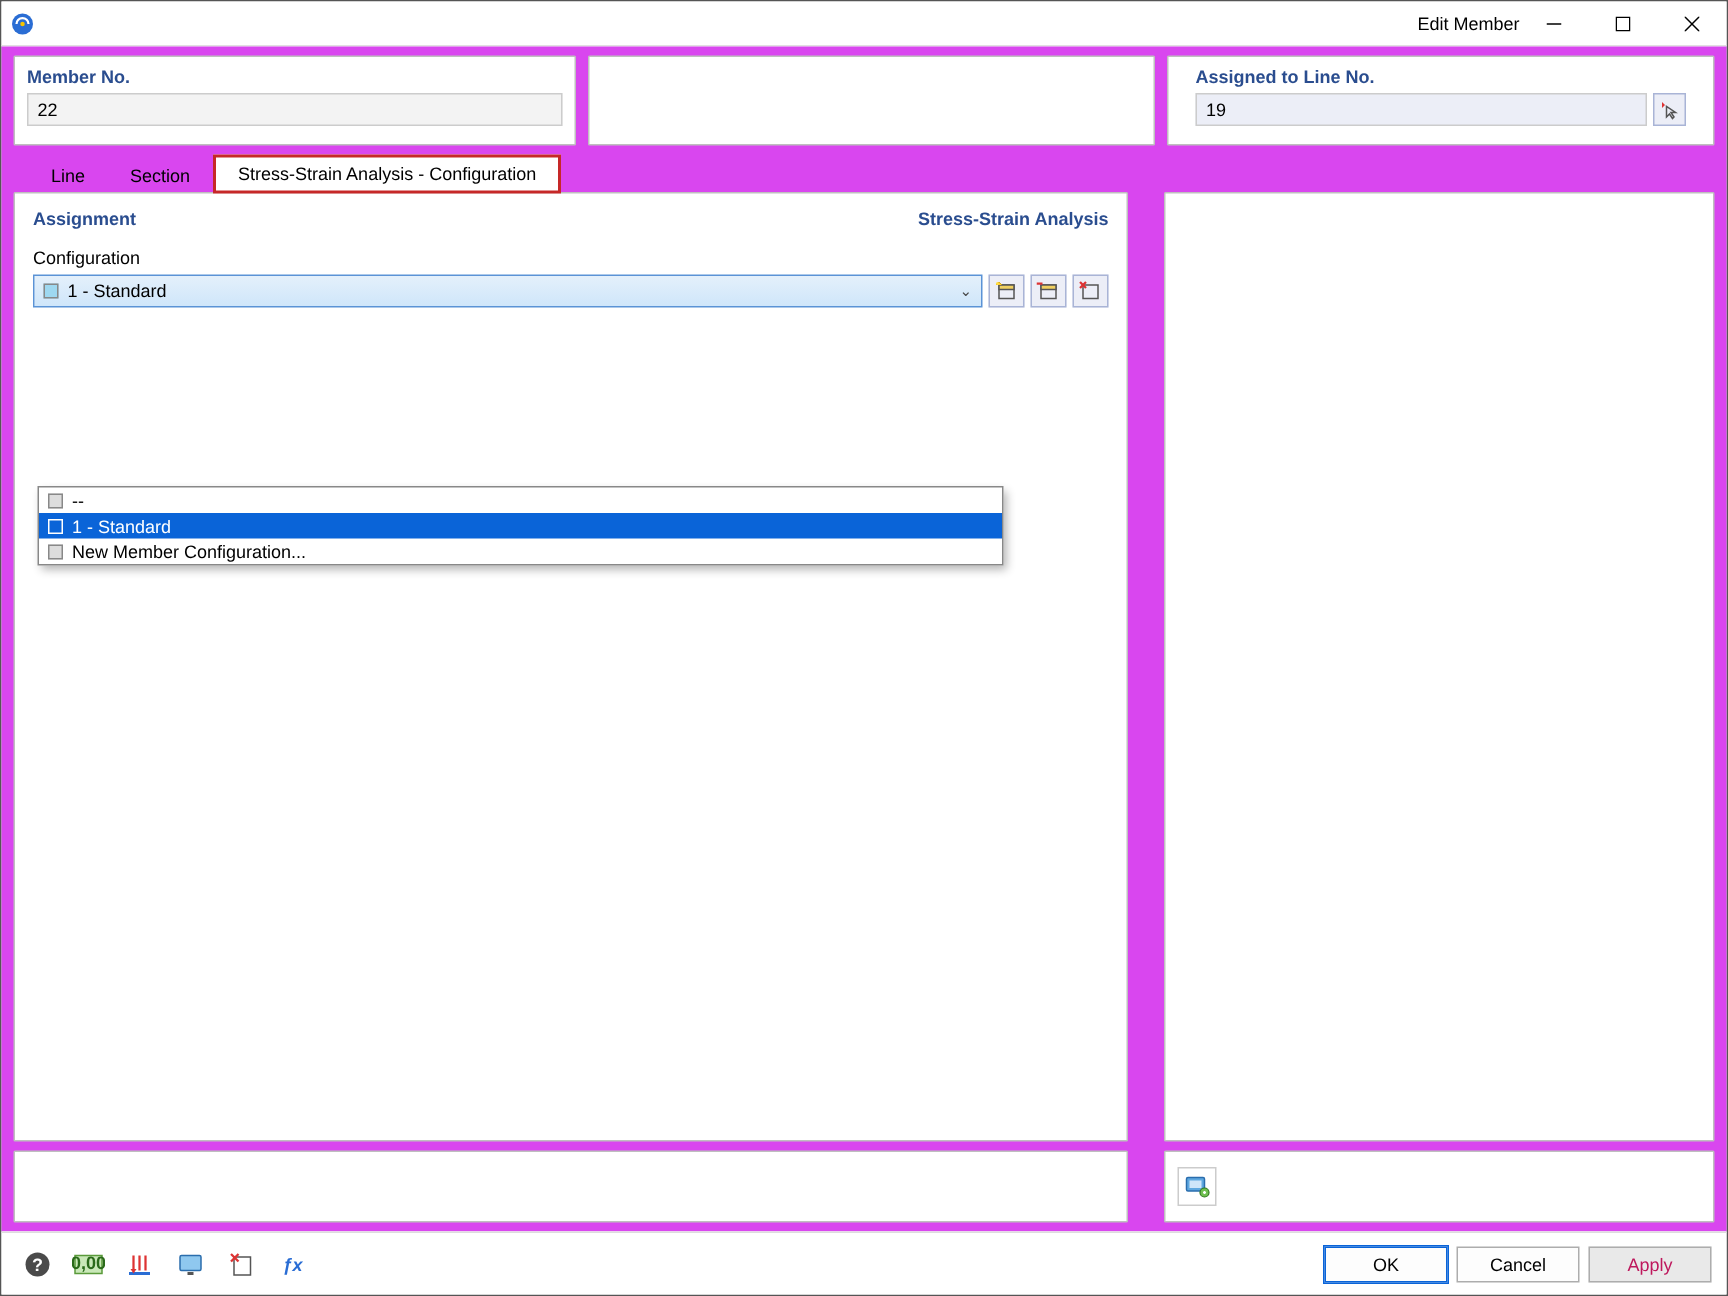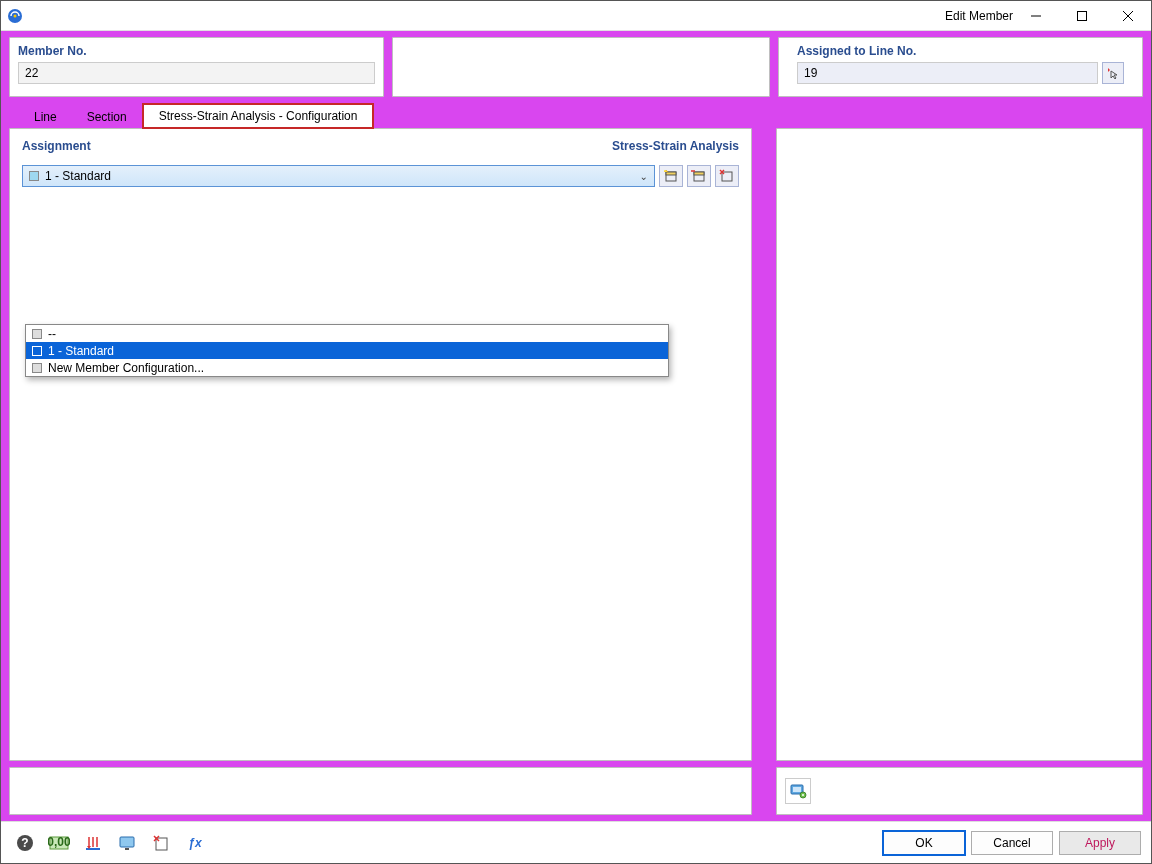--- a/index.html
+++ b/index.html
@@ -128,20 +128,21 @@
     </div>
 
     <div class="main-row">
 
       <div class="left-panel">
         <div class="box panel-large">
           <div class="section-title-row">
             <span>Assignment</span>
             <span>Stress-Strain Analysis</span>
           </div>
+          <div class="config-label">Configuration</div>
           <div class="config-row">
             <div class="combo">
               <span class="sq"></span>
               <span>1 - Standard</span>
               <span class="chev">⌄</span>
             </div>
             <div class="icon-btn">
               <svg width="16" height="14" viewBox="0 0 16 14">
                 <rect x="3" y="3" width="10" height="9" fill="none" stroke="#555" stroke-width="1"></rect>
                 <rect x="3" y="3" width="10" height="3" fill="#f0d060" stroke="#555" stroke-width="1"></rect>

